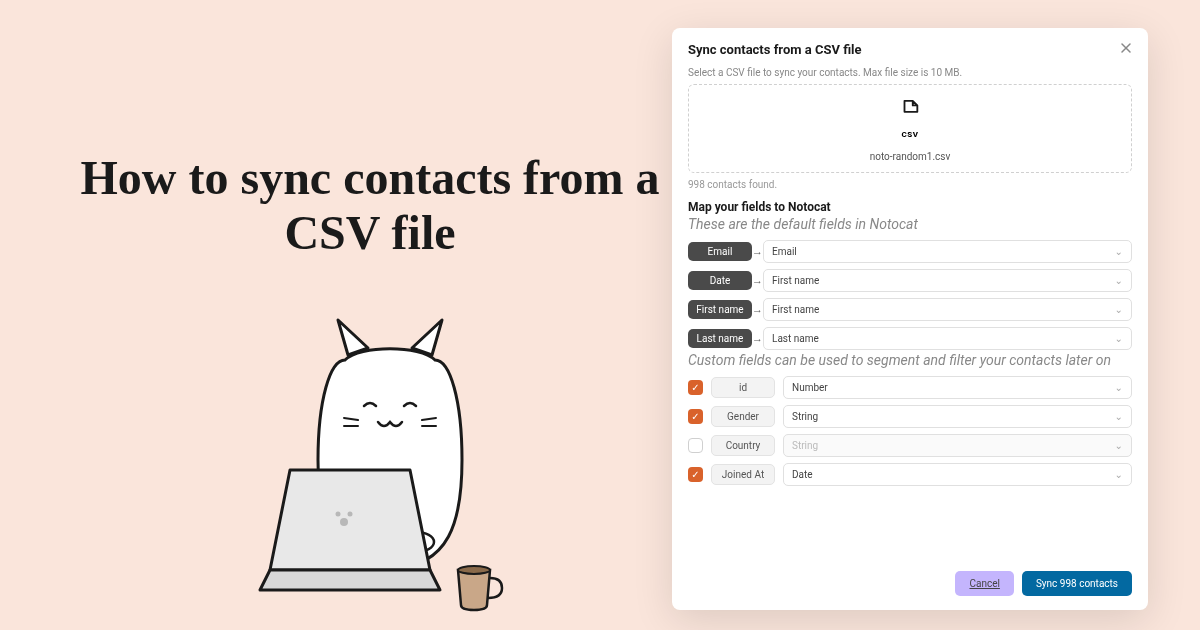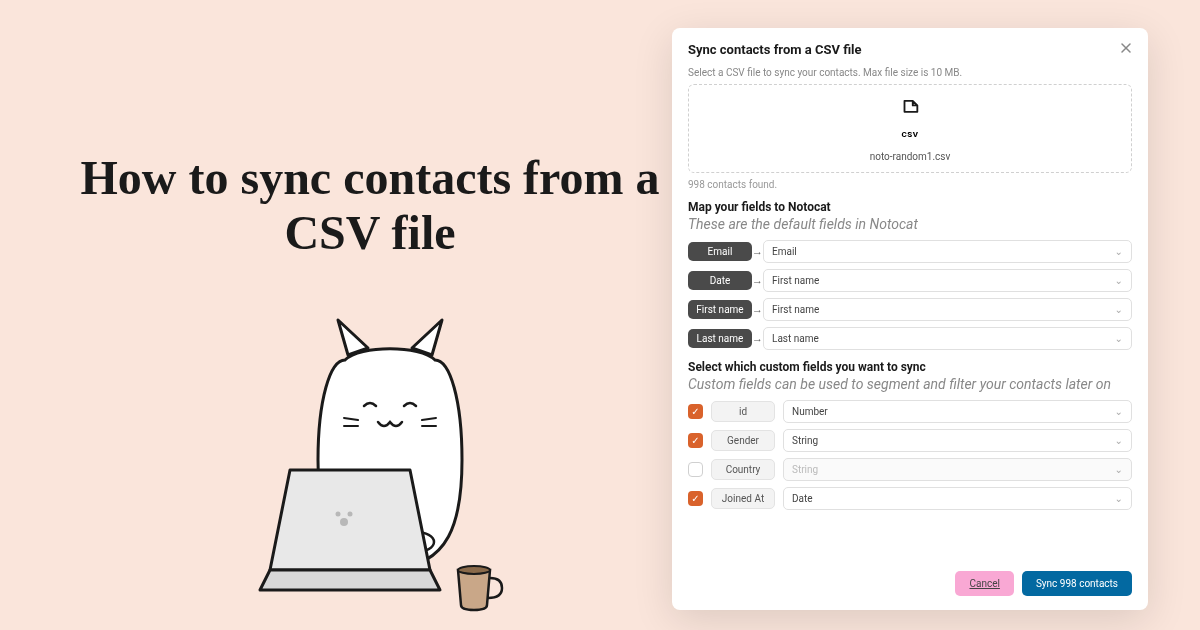--- a/index.html
+++ b/index.html
@@ -145,21 +145,21 @@
     text-align: center;
   }
   .footer {
     margin-top: auto;
     display: flex;
     justify-content: flex-end;
     gap: 8px;
     padding-top: 10px;
   }
   .btn-cancel {
-    background: #f9a8d4;
+    background: #c4b5fd;
     color: #444;
     font-size: 10px;
     padding: 7px 14px;
     border-radius: 5px;
     cursor: pointer;
     text-decoration: underline;
   }
   .btn-primary {
     background: #0369a1;
     color: #fff;
@@ -256,21 +256,20 @@
     <div class="map-row">
       <div class="pill-dark">Last name</div>
       <span class="arrow">→</span>
       <div class="select">
         <span>Last name</span>
         <span class="chev">⌄</span>
       </div>
     </div>
   </div>
 
-  <div class="section-title">Select which custom fields you want to sync</div>
   <div class="section-sub">Custom fields can be used to segment and filter your contacts later on</div>
 
   <div class="custom-rows">
     <div class="custom-row">
       <div class="checkbox checked">
           <span class="checkmark">✓</span>
         </div>
       <div class="pill-light">id</div>
       <div class="select">
         <span>Number</span>

